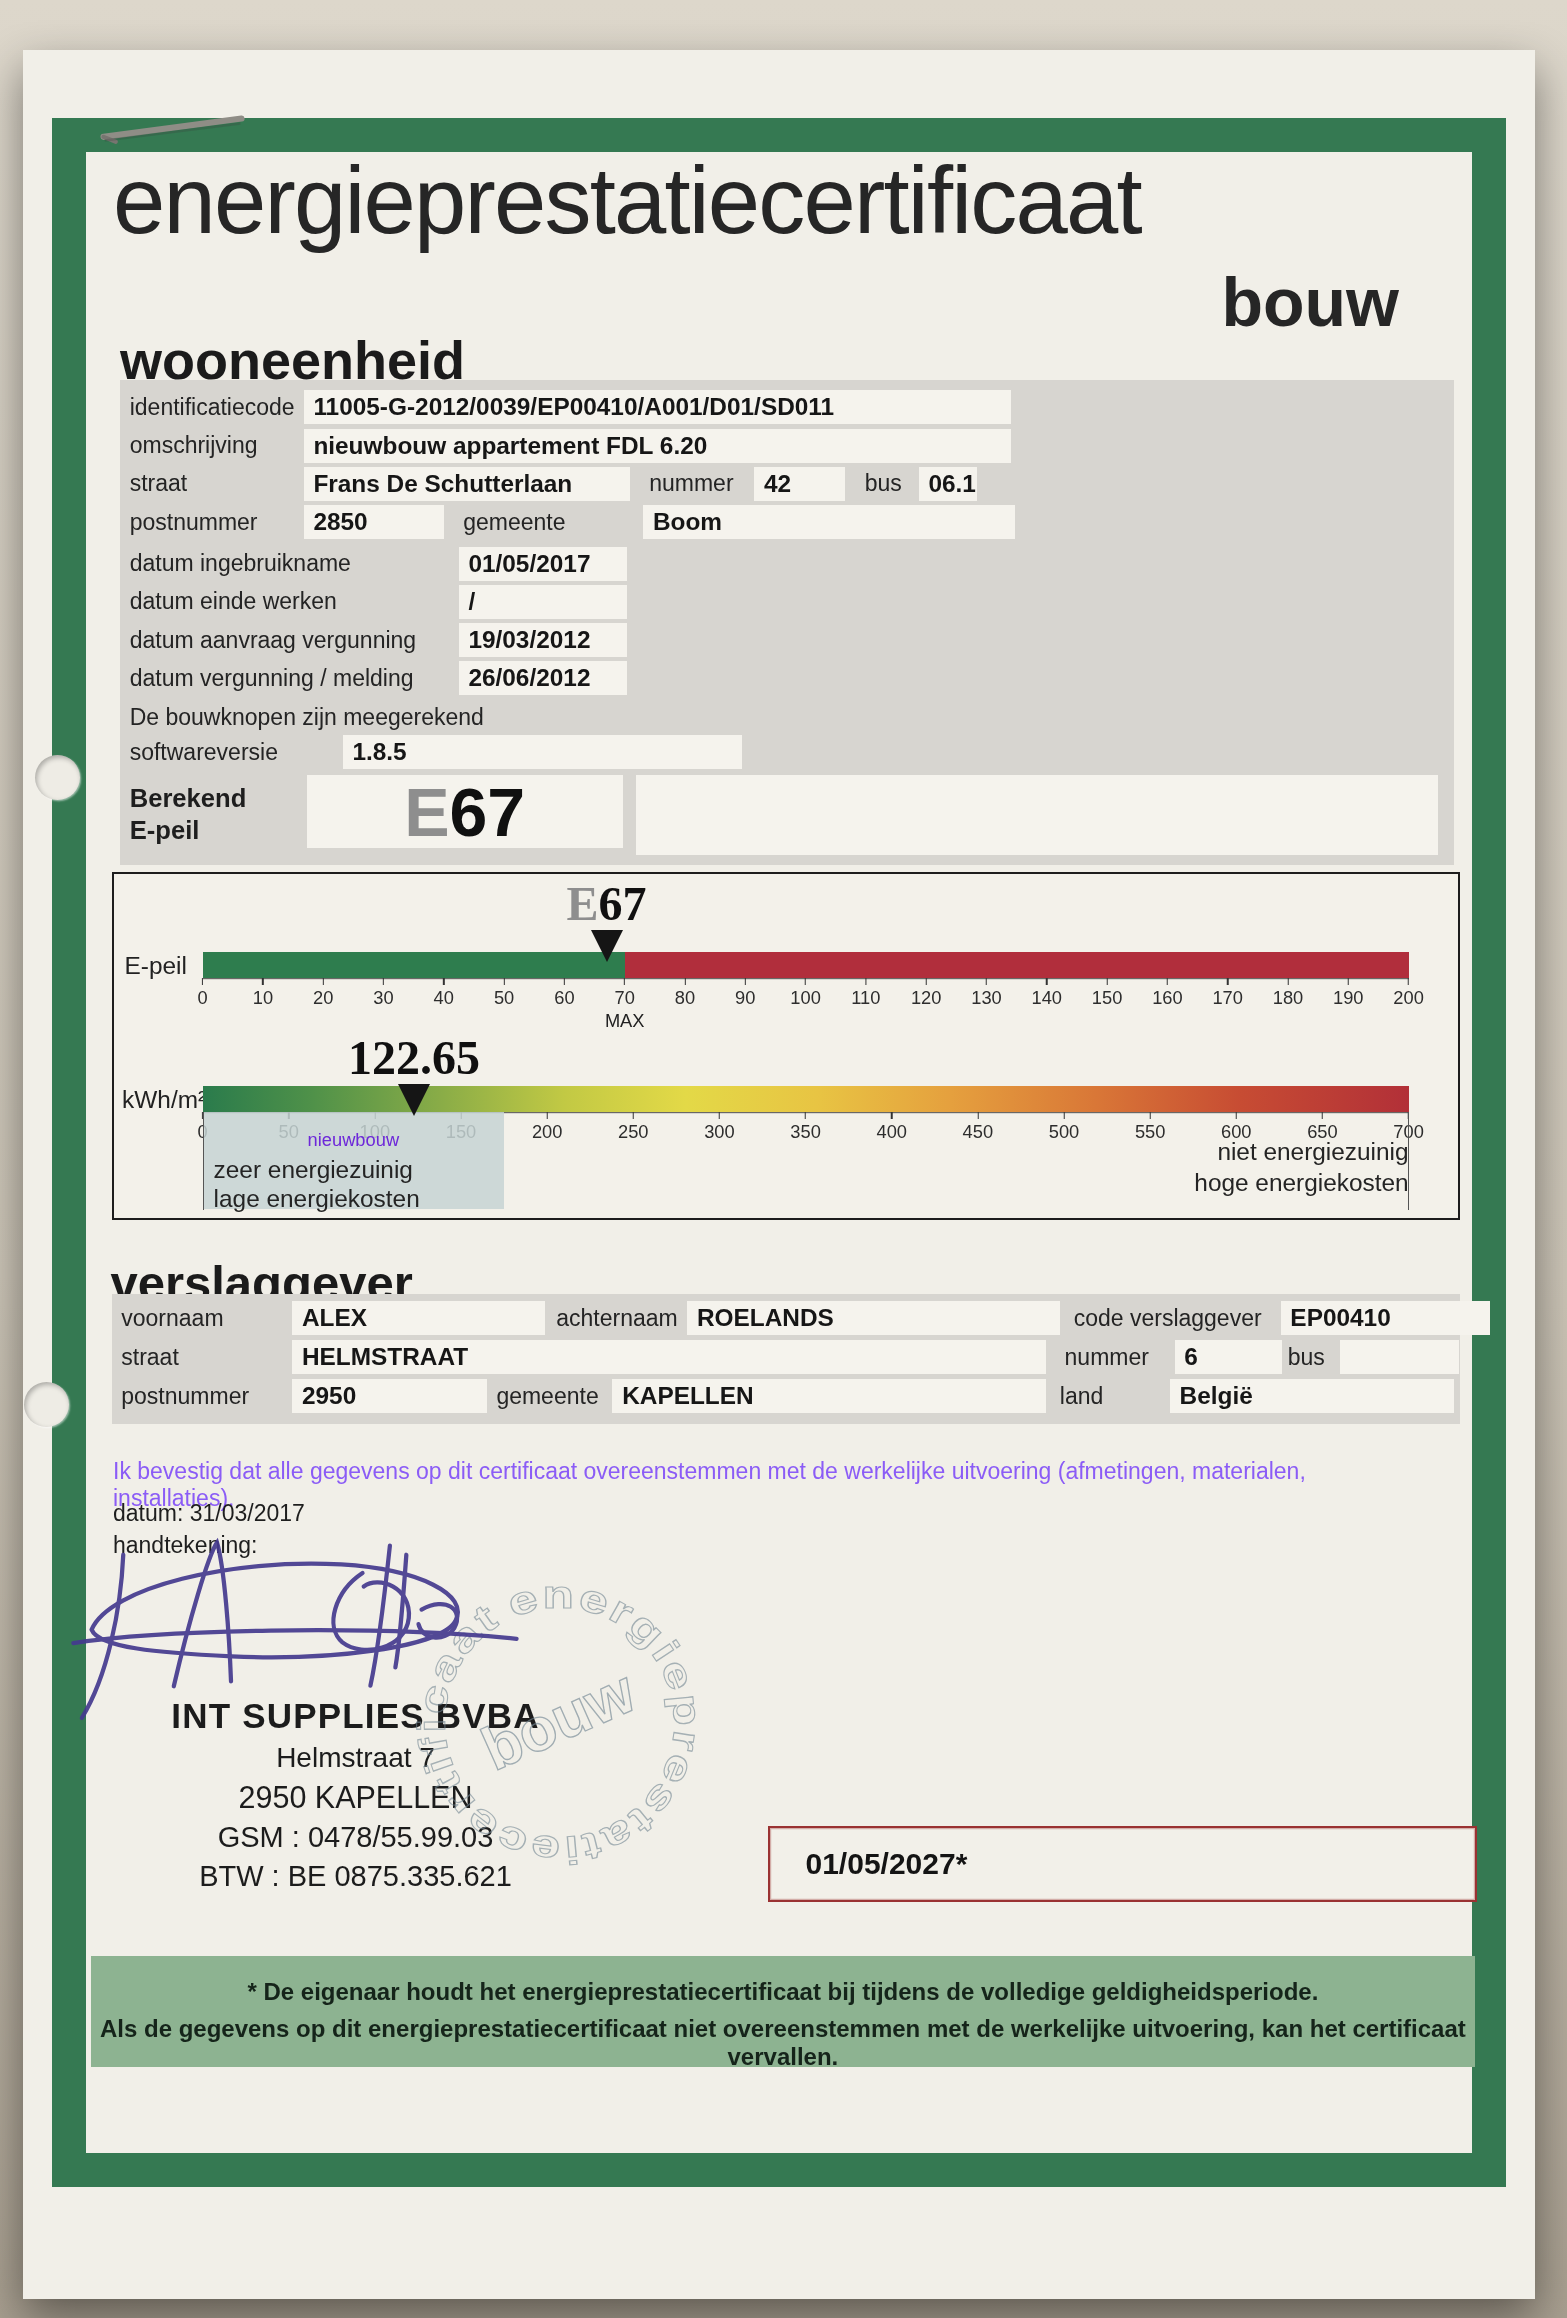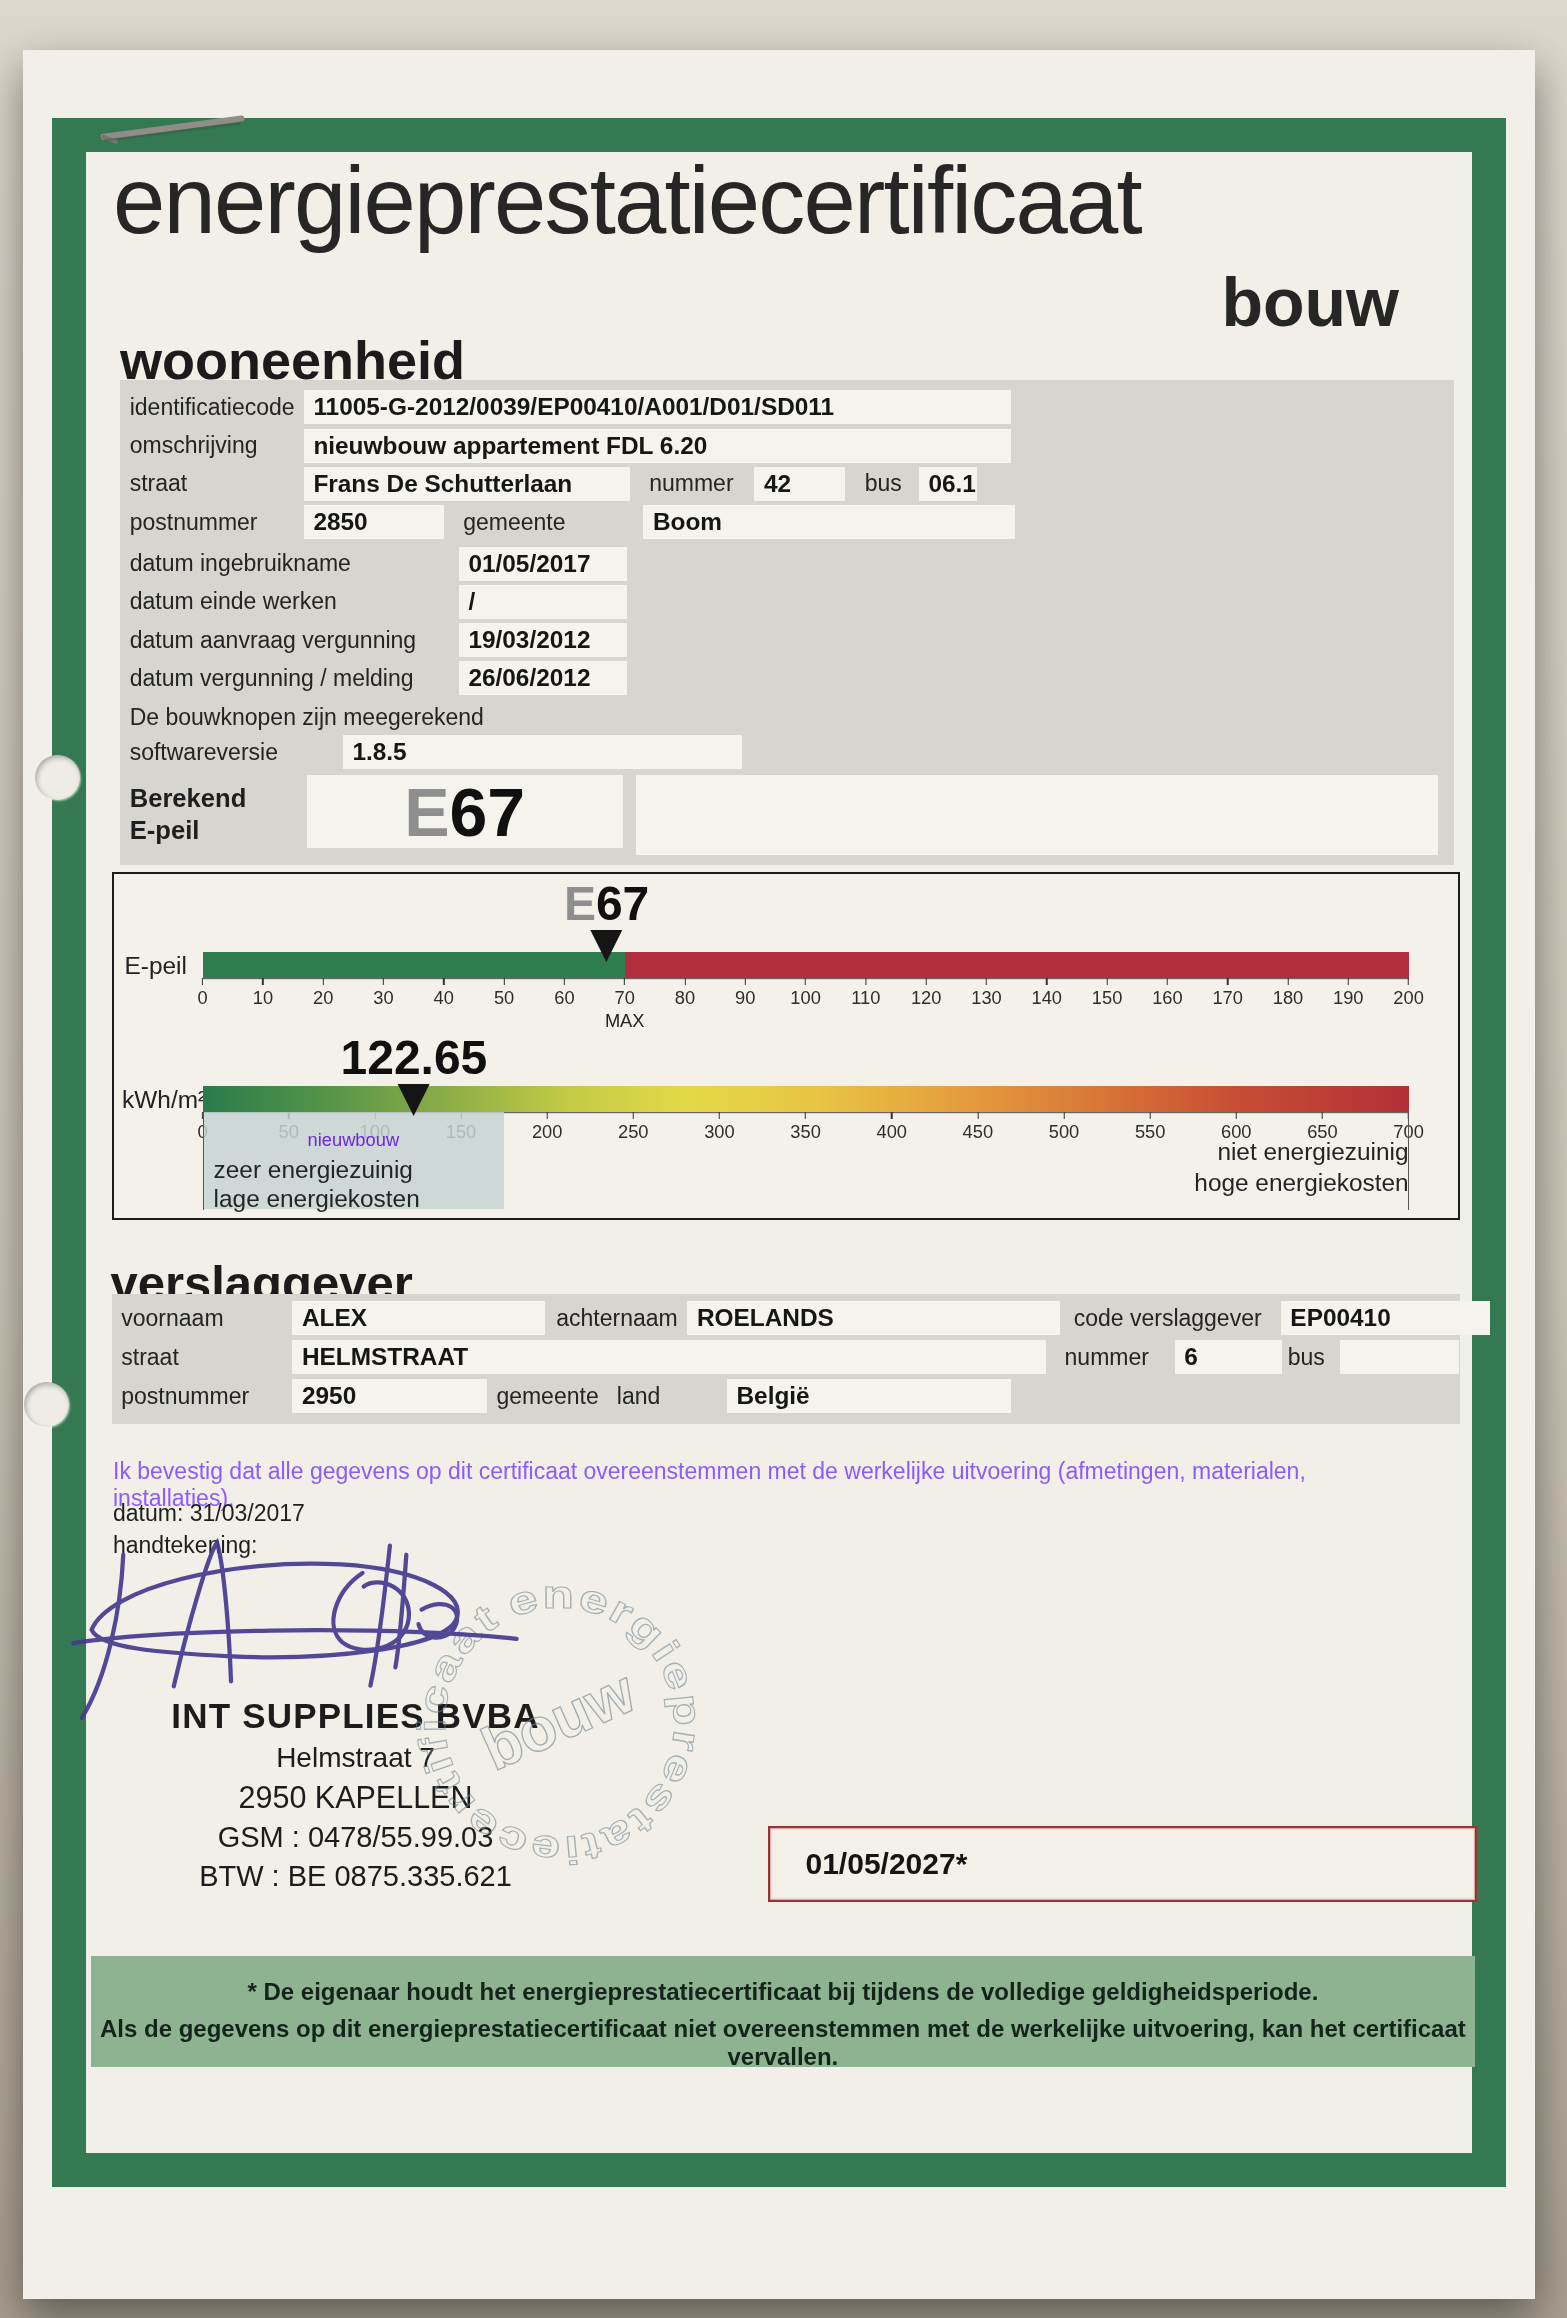--- a/index.html
+++ b/index.html
@@ -59,21 +59,21 @@
   #kwh-area { top:134px; height:213px; }
   .axis-label { position:absolute; font-size:24.4px; color:#222; }
   .scale-bar { position:absolute; left:0; top:78px; width:100%; height:25.6px;
     box-shadow:0 1.2px 0 rgba(30,30,30,.65); }
   #kwh-bar { background:linear-gradient(90deg,#2a7b4c 0%,#4f9149 9%,#8bad47 20%,#c2c944 30%,
     #e3d947 40%,#e8c443 51%,#e5a03e 62%,#d97737 74%,#c74c33 86%,#b23038 100%); }
   .tick { position:absolute; top:104px; transform:translateX(-50%); text-align:center; }
   .tick-line { width:1.2px; height:7.3px; background:#333; margin:0 auto; }
   .tick-label { font-size:18.3px; color:#2d2d2d; margin-top:1.8px; }
   .max-label { position:absolute; top:136px; transform:translateX(-50%); font-size:18.3px; color:#222; }
-  .scale-marker { position:absolute; transform:translateX(-50%); text-align:center; z-index:2; }
+  .scale-marker { position:absolute; transform:translateX(-50%); text-align:center; z-index:2;font-family:Liberation Serif, serif; }
   #epeil-marker { top:6.1px; }
   #kwh-marker { top:25.6px; }
   .marker-text { font-size:48px; font-weight:bold; line-height:1; color:#101010; white-space:nowrap; }
   .marker-text .e-prefix { color:#8e8e8e; }
   .marker-tri { width:0; height:0; margin:2.4px auto 0;
     border-left:16.4px solid transparent; border-right:16.4px solid transparent; border-top:32px solid #151515; }
   .zone { position:absolute; left:0; top:104px; height:97px; background:rgba(198,211,212,.85); }
   .zone-label { text-align:center; font-size:18.3px; color:#6d28d9; margin-top:17px; }
   .zone-caption { font-size:24.4px; color:#242424; margin-left:11px; line-height:1.18; margin-top:4.9px; }
   .right-caption { position:absolute; right:0; top:129px; text-align:right;
@@ -382,20 +382,21 @@
         <div class="box" style="width:754px">HELMSTRAAT</div>
         <div class="lbl" style="width:110px;margin-left:18.3px">nummer</div>
         <div class="box" style="width:107px">6</div>
         <div class="lbl" style="width:43px;margin-left:6.1px">bus</div>
         <div class="box" style="width:119px;margin-left:9.1px"></div>
       </div>
       <div class="row" style="margin-top:4.9px">
         <div class="lbl w-lbl-s">postnummer</div>
         <div class="box" style="width:195px">2950</div>
         <div class="lbl" style="width:107px;margin-left:9.1px">gemeente</div>
+        <div class="box" style="width:434px;margin-left:9.1px">KAPELLEN</div>
         <div class="lbl" style="width:110px;margin-left:13.4px">land</div>
         <div class="box" style="width:284px">België</div>
       </div>
     </div>
 
     <div class="decl">Ik bevestig dat alle gegevens op dit certificaat overeenstemmen met de werkelijke uitvoering (afmetingen, materialen, installaties).</div>
     <div class="decl-date">datum: 31/03/2017</div>
     <div class="decl-sign">handtekening:</div>
 
     <svg class="signature-svg" width="487" height="207" viewBox="0 0 800 340">

